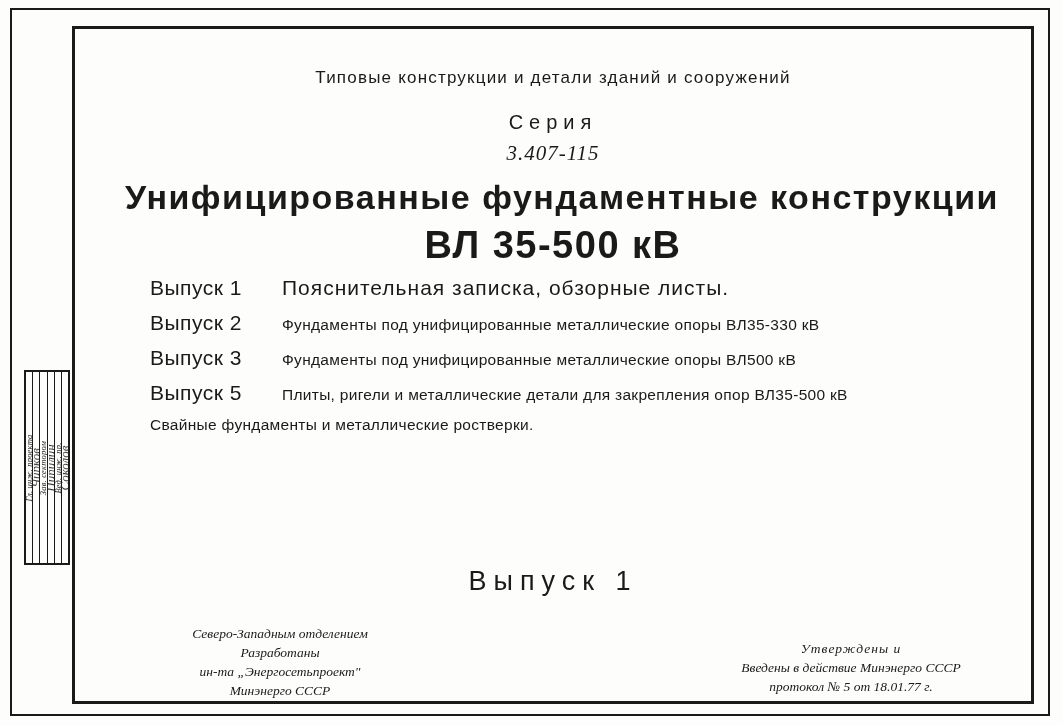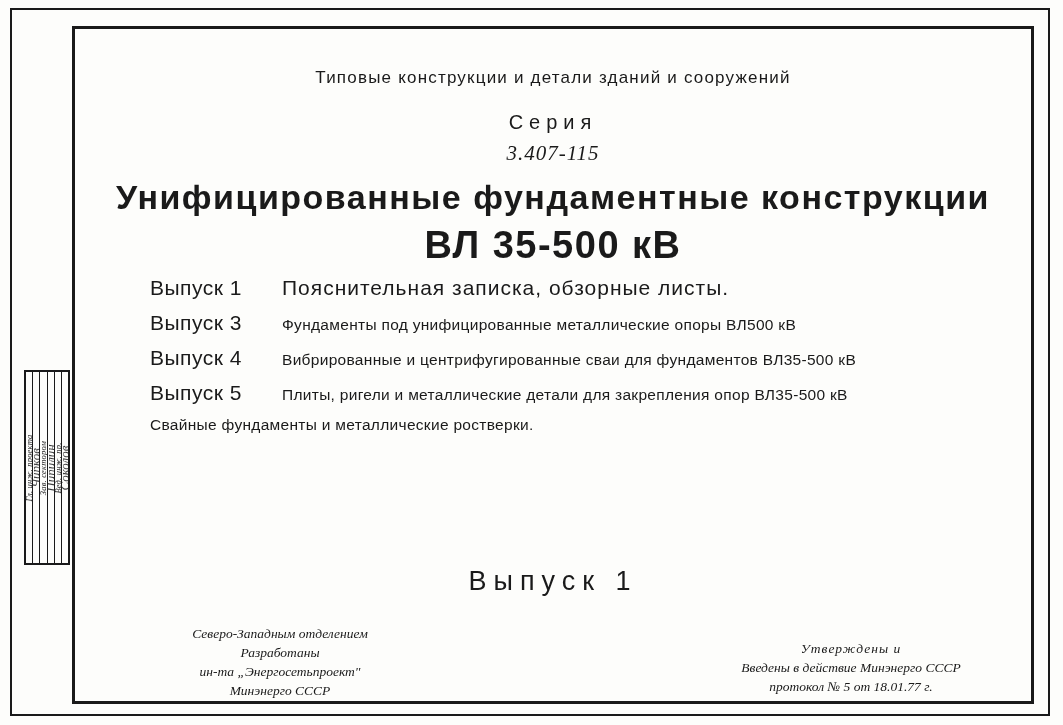--- a/index.html
+++ b/index.html
@@ -125,20 +125,21 @@
     letter-spacing: 1px;
   }
   .t-title1 {
     position: absolute;
     top: 152px;
     left: 0;
     width: 100%;
     font-size: 34px;
     font-weight: bold;
     letter-spacing: 1.5px;
+    padding-left: 9px;
   }
   .t-title2 {
     position: absolute;
     top: 198px;
     left: 0;
     width: 100%;
     font-size: 38px;
     font-weight: bold;
     letter-spacing: 1.5px;
   }
@@ -239,26 +240,26 @@
     <div class="line t-series-num">3.407-115</div>
     <div class="line t-title1">Унифицированные фундаментные конструкции</div>
     <div class="line t-title2">ВЛ 35-500 кВ</div>
 
     <div class="issues">
       <div class="issue-row first">
         <div class="issue-label">Выпуск 1</div>
         <div class="issue-text">Пояснительная записка, обзорные листы.</div>
       </div>
       <div class="issue-row">
+        <div class="issue-label">Выпуск 2</div>
+        <div class="issue-text">Фундаменты под унифицированные металлические опоры ВЛ35-330 кВ</div>
+      </div>
+      <div class="issue-row">
         <div class="issue-label">Выпуск 3</div>
         <div class="issue-text">Фундаменты под унифицированные металлические опоры ВЛ500 кВ</div>
-      </div>
-      <div class="issue-row">
-        <div class="issue-label">Выпуск 4</div>
-        <div class="issue-text">Вибрированные и центрифугированные сваи для фундаментов ВЛ35-500 кВ</div>
       </div>
       <div class="issue-row">
         <div class="issue-label">Выпуск 5</div>
         <div class="issue-text">Плиты, ригели и металлические детали для закрепления опор ВЛ35-500 кВ</div>
       </div>
       <div class="issue-row">
         <div class="issue-text">Свайные фундаменты и металлические ростверки.</div>
       </div>
     </div>
 

